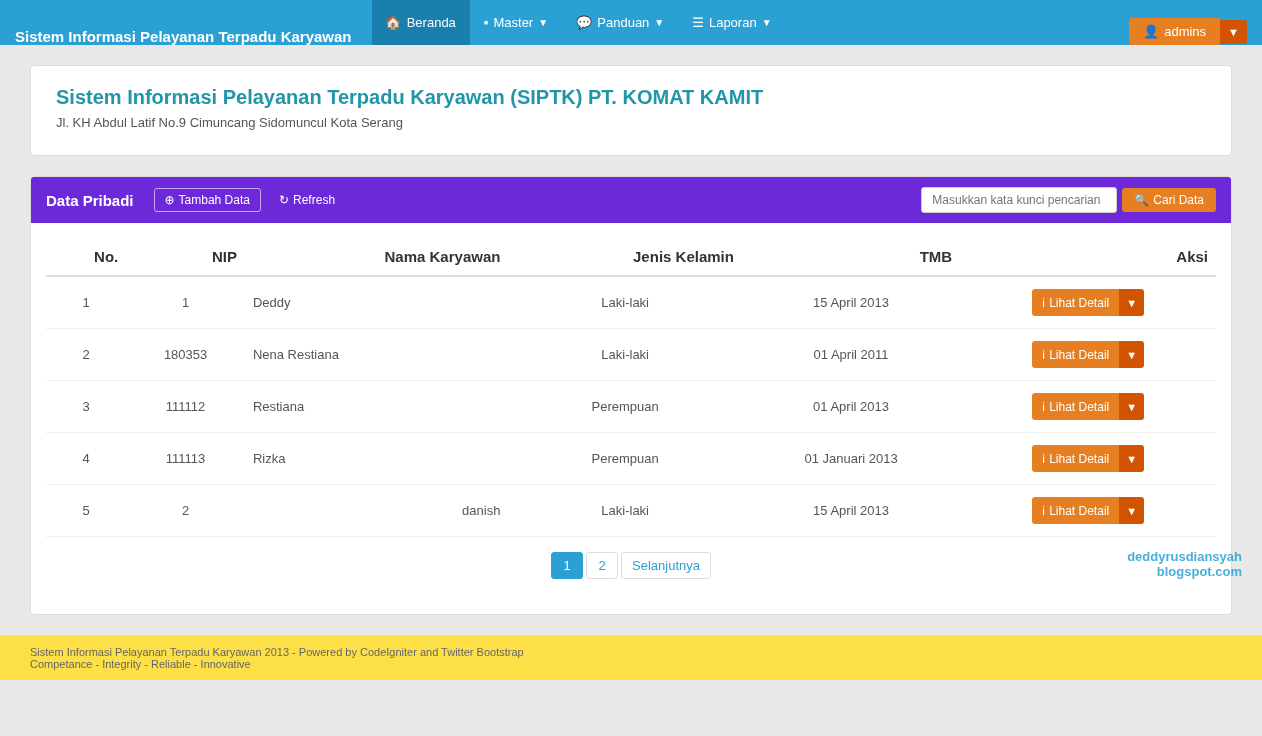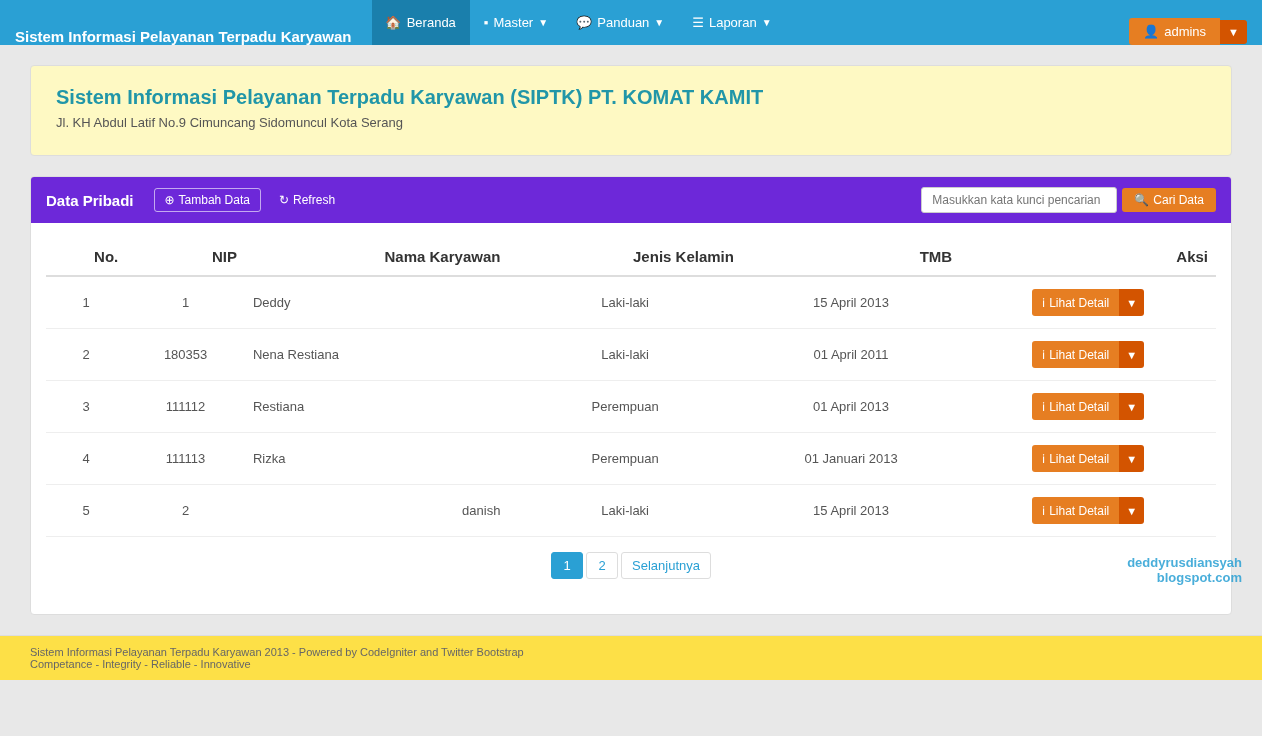--- a/index.html
+++ b/index.html
@@ -63,21 +63,21 @@
       font-size: 11px;
     }
 
     
     .main-wrap {
       padding: 20px 30px;
     }
 
     
     .header-card {
-      background: #fef9c3;
+      background: #ffffff;
       border: 1px solid #ddd;
       border-radius: 4px;
       padding: 20px 25px 25px;
       margin-bottom: 20px;
     }
     .header-card h2 {
       color: #2196a8;
       font-size: 20px;
       font-weight: bold;
       margin-bottom: 6px;
@@ -234,21 +234,21 @@
       background: #fde047;
       border-top: 1px solid #ddd;
       padding: 10px 30px;
       font-size: 11px;
       color: #666;
     }
 
     
     .watermark {
       position: absolute;
-      bottom: 50px;
+      bottom: 56px;
       right: 20px;
       color: #2aa0d4;
       font-size: 13px;
       font-weight: bold;
       text-align: right;
       opacity: 0.85;
     }
 
     .content-area {
       position: relative;

